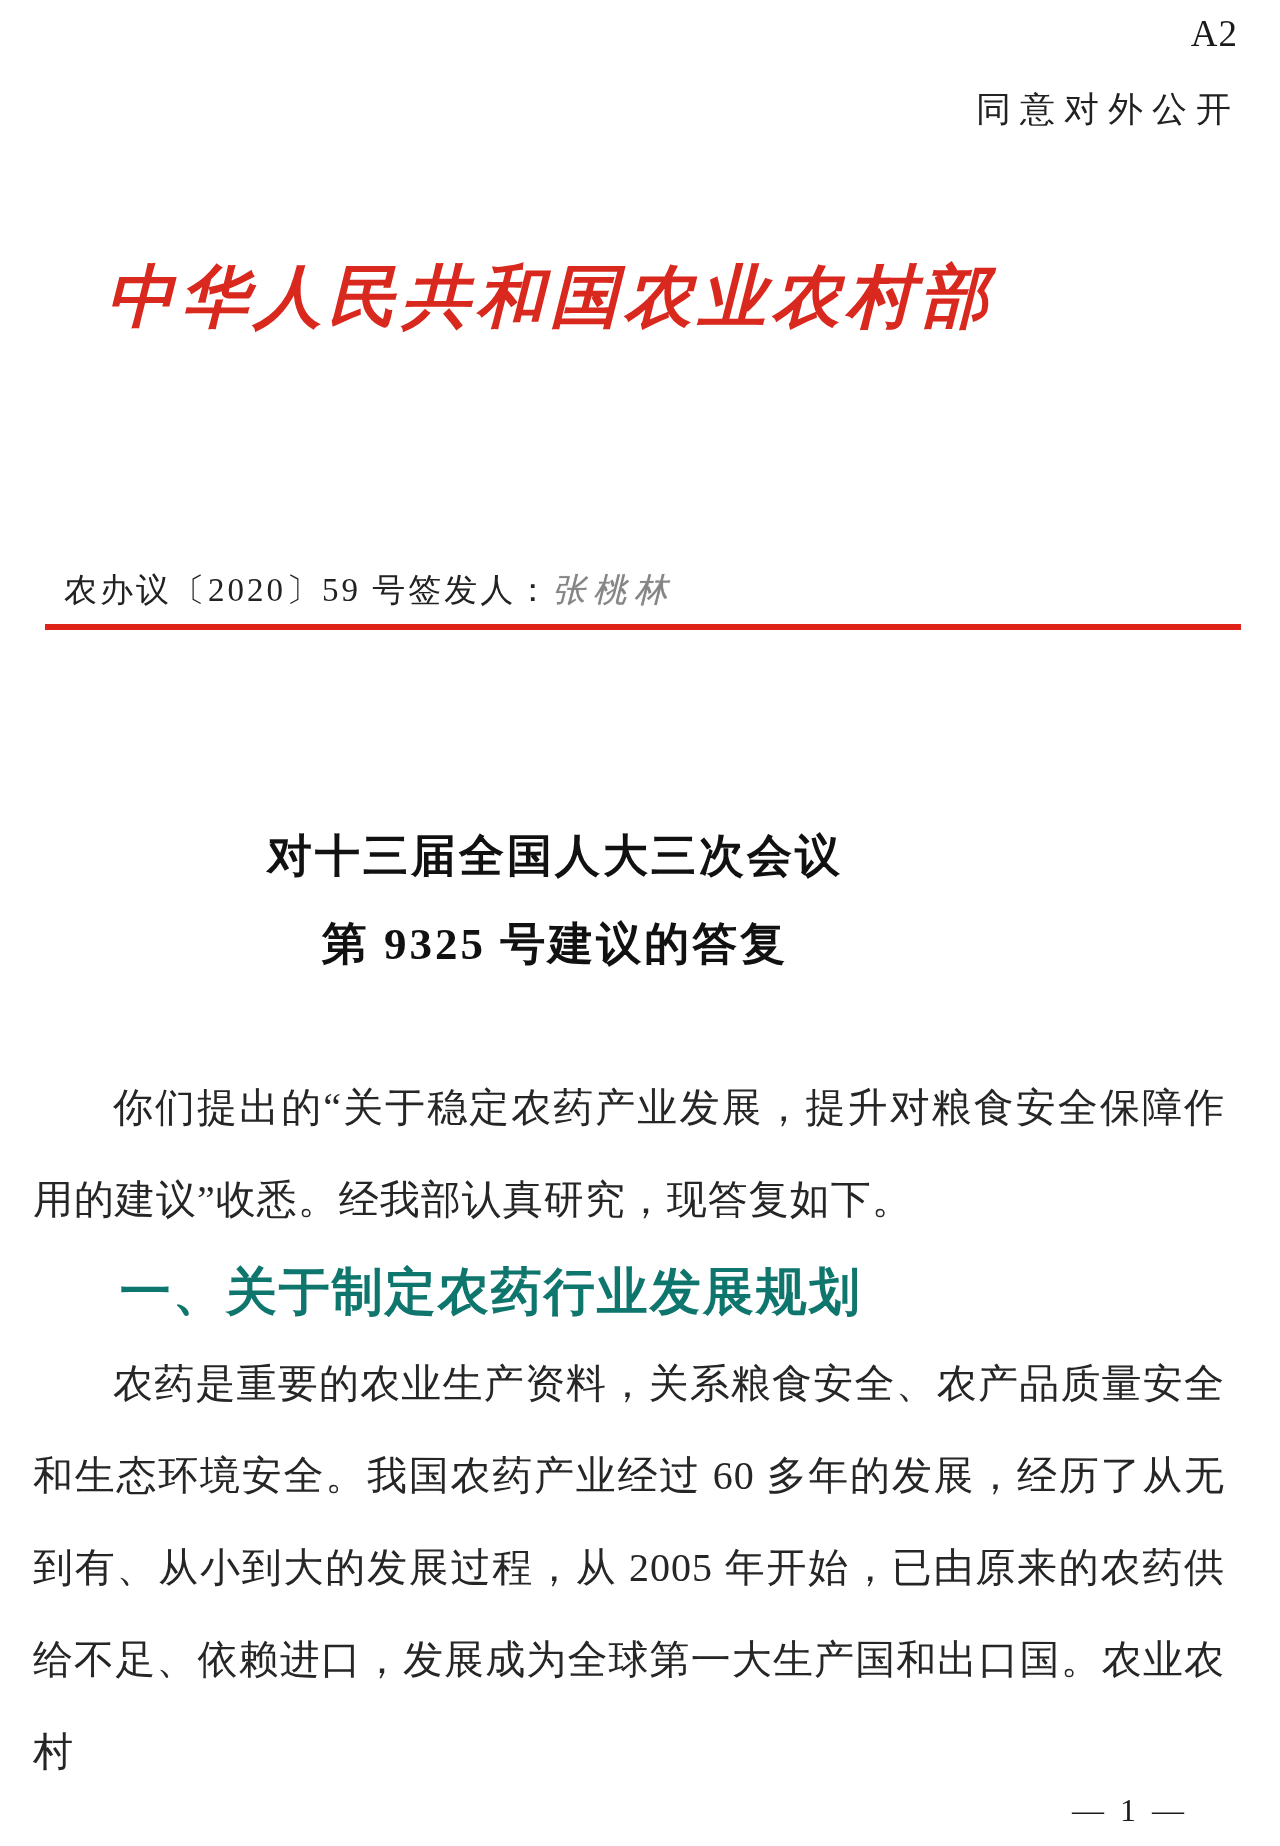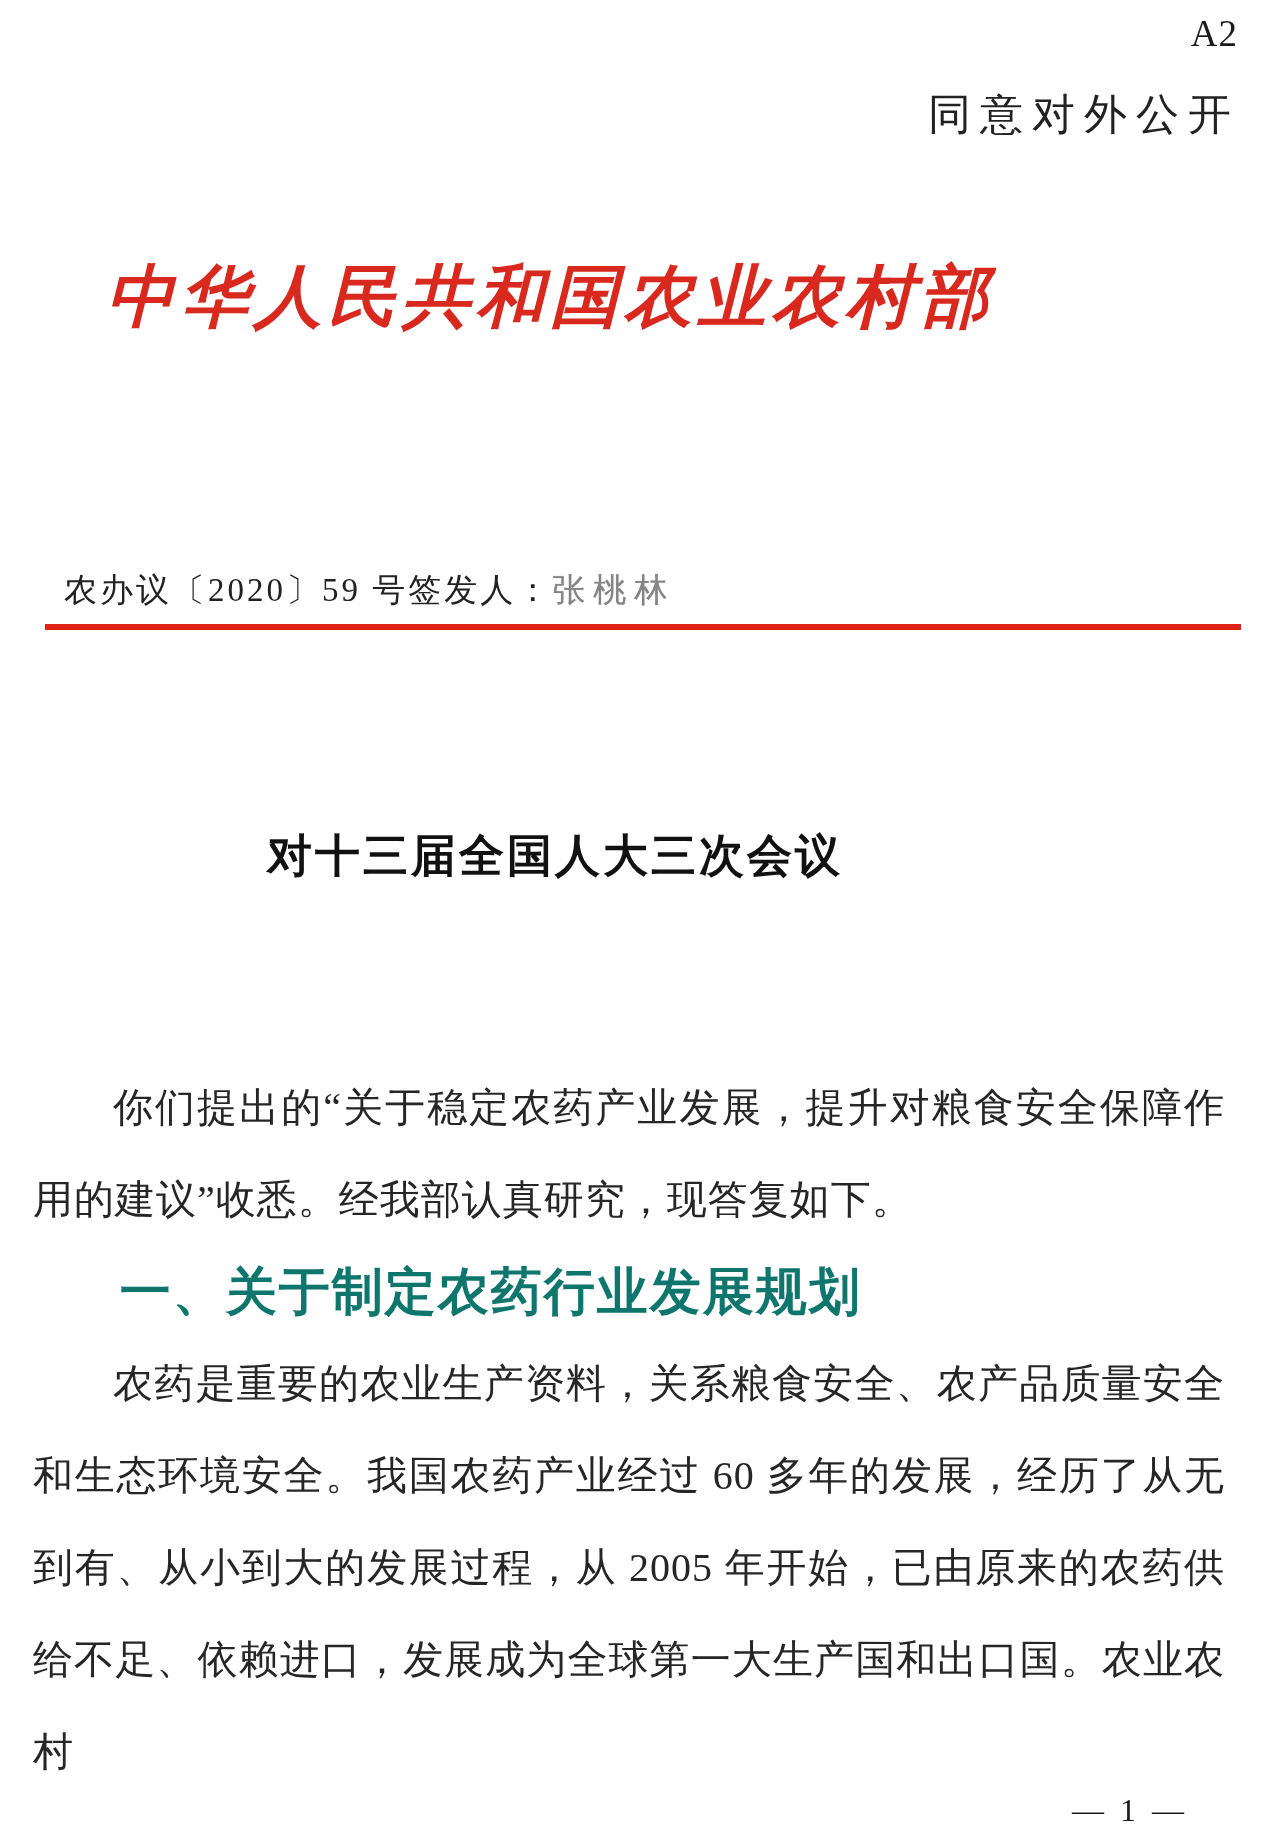--- a/index.html
+++ b/index.html
@@ -23,21 +23,21 @@
     right: 42px;
     font-size: 37px;
     letter-spacing: 1px;
     color: #1a1a1a;
   }
 
   .disclosure-note {
     position: absolute;
     top: 86px;
     right: 40px;
-    font-size: 43px;
+    font-size: 35px;
     letter-spacing: 9px;
     color: #222;
   }
 
   .agency-title {
     position: absolute;
     top: 252px;
     left: 0;
     width: 100%;
     box-sizing: border-box;
@@ -61,20 +61,21 @@
     justify-content: flex-start;
     align-items: baseline;
     font-size: 33px;
     letter-spacing: 3px;
     color: #222;
   }
   .issuer-name {
     color: #858585;
     letter-spacing: 8px;
     text-shadow: 0 0 1px #9a9a9a;
+    font-style: italic;
   }
 
   .red-rule {
     position: absolute;
     top: 624px;
     left: 45px;
     width: 1196px;
     height: 6px;
     background: #e02318;
     border: none;
@@ -148,20 +149,21 @@
     <span class="doc-number">农办议〔2020〕59 号</span>
     <span class="issuer">
       <span class="issuer-label">签发人：</span><span class="issuer-name">张桃林</span>
     </span>
   </div>
 
   <div class="red-rule"></div>
 
   <h2 class="doc-title">
     <span>对十三届全国人大三次会议</span><br>
+    <span>第 9325 号建议的答复</span>
   </h2>
 
   <div class="body-block">
     <p class="para-indent">你们提出的“关于稳定农药产业发展，提升对粮食安全保障作用的建议”收悉。经我部认真研究，现答复如下。</p>
     <p class="section-heading">一、关于制定农药行业发展规划</p>
     <p class="para-indent">农药是重要的农业生产资料，关系粮食安全、农产品质量安全和生态环境安全。我国农药产业经过 60 多年的发展，经历了从无到有、从小到大的发展过程，从 2005 年开始，已由原来的农药供给不足、依赖进口，发展成为全球第一大生产国和出口国。农业农村</p>
   </div>
 
   <div class="page-number">— 1 —</div>
 

